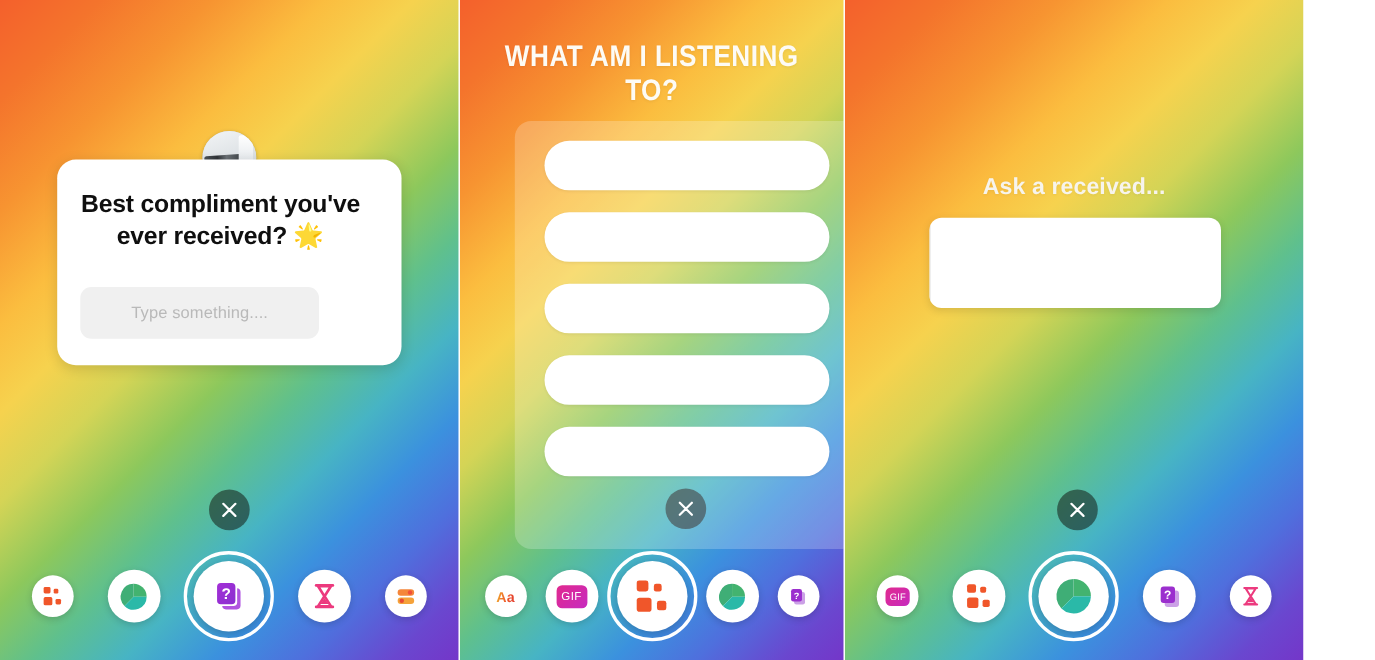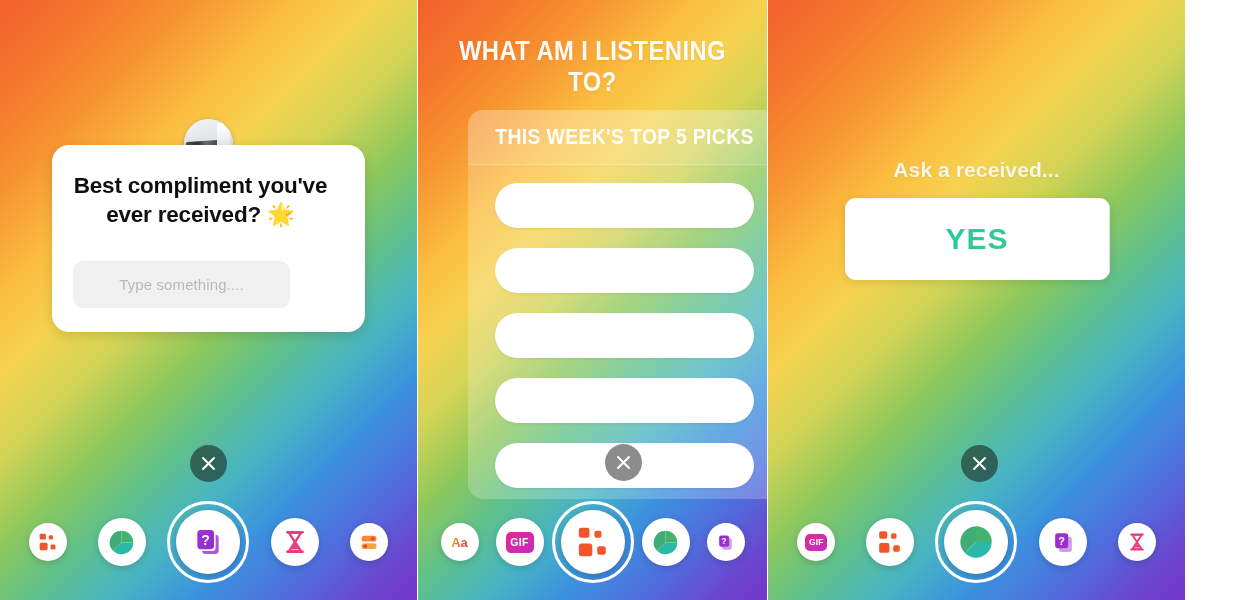--- a/index.html
+++ b/index.html
@@ -158,21 +158,21 @@
     border:3.5px solid #ffffff; border-radius:50%;
   }
 
   .ic { display:block; }
 
   
   
   .ic-gif {
     display:flex; align-items:center; justify-content:center;
     background:linear-gradient(135deg,#e12a8e 0%,#c62ac0 100%);
-    color:#fff; font-weight:bold; border-radius:5px;
+    color:#fff; font-weight:normal; border-radius:5px;
   }
   
   .ic-aa {
     font-weight:bold;
     background:linear-gradient(100deg,#efb42c 0%,#ef5a2a 55%,#e0392f 100%);
     -webkit-background-clip:text; background-clip:text; color:transparent;
   }
 
   .tb-label { user-select:none; }
 </style>
@@ -254,23 +254,20 @@
       </div>
     </div>
   </div>
 
   <div class="panel" id="panel-middle">
     <div class="bg"></div>
 
     <div class="m-title">WHAT AM I LISTENING TO?</div>
 
     <div id="quiz-card">
-      <div class="card-head">
-        <span>THIS WEEK'S TOP 5 PICKS</span>
-      </div>
       <div class="rows">
         <div class="row-blank"></div>
         <div class="row-blank"></div>
         <div class="row-blank"></div>
         <div class="row-blank"></div>
         <div class="row-blank"></div>
       </div>
     </div>
 
     <div class="close-btn" id="close-middle">
@@ -315,21 +312,20 @@
       </div>
     </div>
   </div>
 
   <div class="panel" id="panel-right">
     <div class="bg"></div>
 
     <div class="p-title">Ask a received...</div>
 
     <div class="poll-box">
-      <div class="poll-opt yes">YES</div>
       <div class="poll-div"></div>
     </div>
 
     <div class="close-btn" id="close-right">
       <svg width="15" height="15" viewBox="0 0 15 15">
         <path d="M2 2 L13 13 M13 2 L2 13" stroke="#ffffff" stroke-width="2" stroke-linecap="round"></path>
       </svg>
     </div>
 
     <div class="toolbar">

